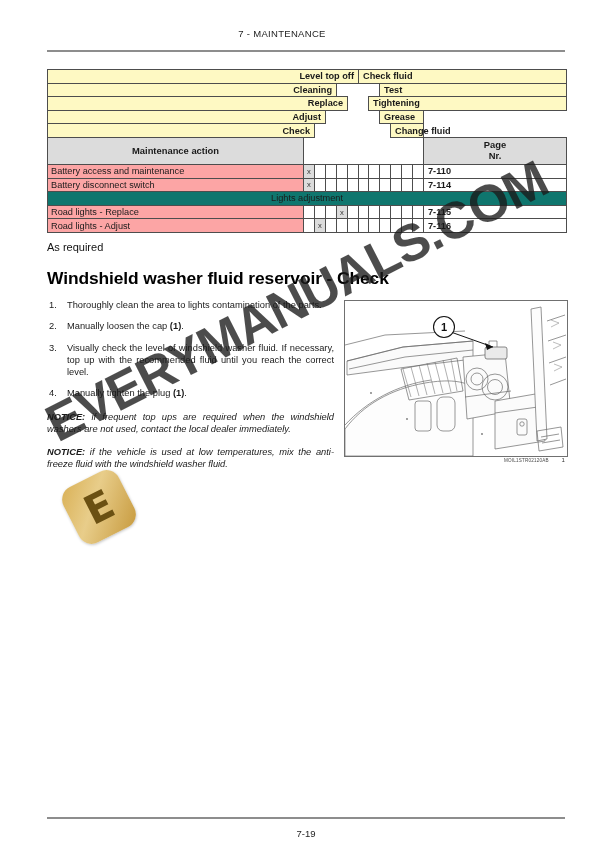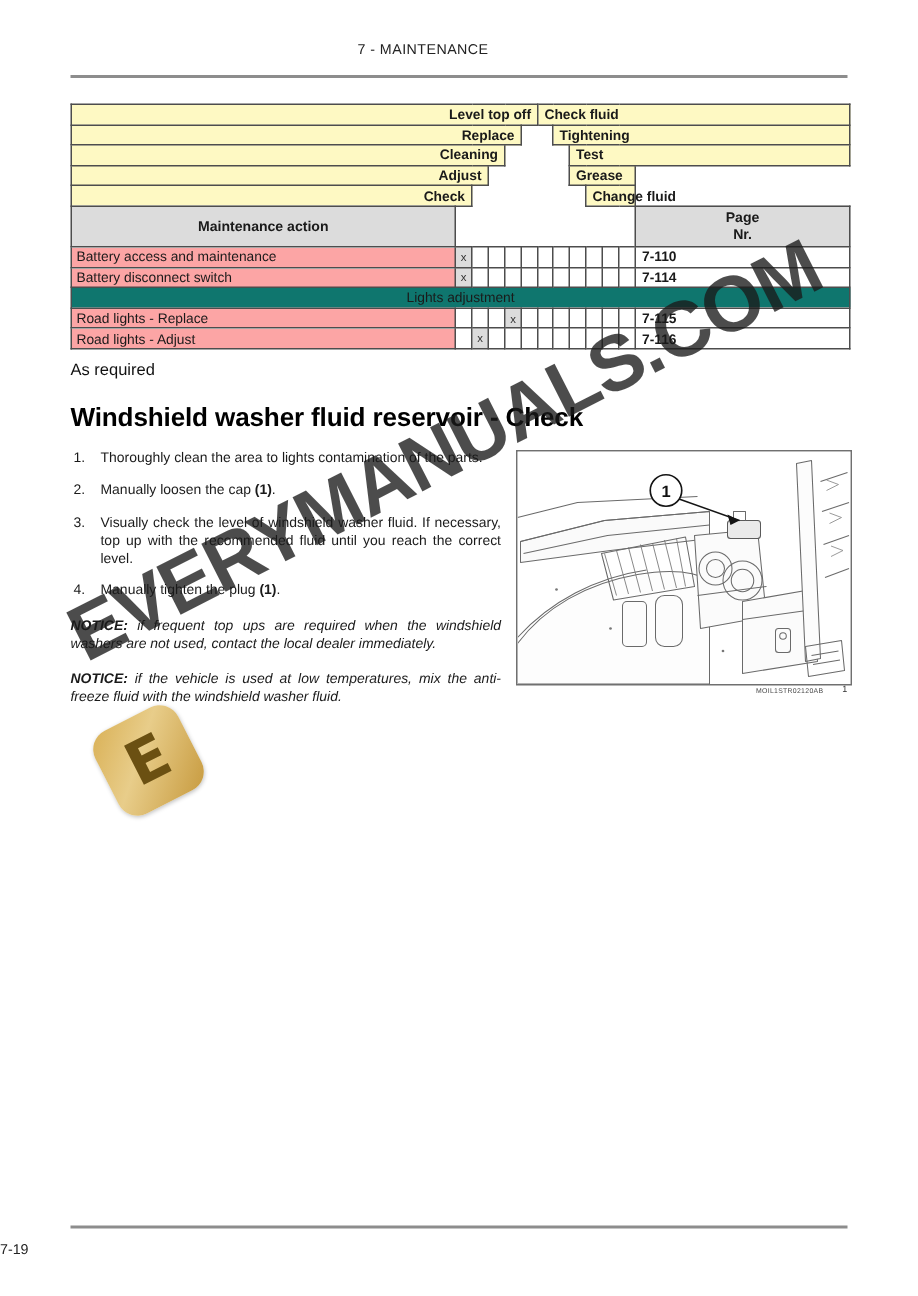--- a/index.html
+++ b/index.html
@@ -220,21 +220,21 @@
     left: 47px;
     width: 518px;
     height: 2px;
     background: #8d8d8d;
   }
   .foot-num {
     position: absolute;
     bottom: 25px;
     left: 0;
     width: 612px;
-    text-align: left;
+    text-align: center;
     font-size: 9.5px;
     color: #232323;
   }
 
   
   .wm-layer {
     position: absolute;
     inset: 0;
     pointer-events: none;
   }
@@ -298,33 +298,33 @@
       <col style="width:143px">
     </colgroup>
     <tbody>
 
       <tr>
         <td class="hdr-label" colspan="6">Level top off</td>
         <td class="hdr-label left" colspan="7">Check fluid</td>
       </tr>
 
       <tr>
+        <td class="hdr-label" colspan="4">Cleaning</td>
+        <td class="blank"></td>
+        <td class="blank"></td>
+        <td class="blank"></td>
+        <td class="blank"></td>
+        <td class="hdr-label left" colspan="5">Test</td>
+      </tr>
+
+      <tr>
         <td class="hdr-label" colspan="5">Replace</td>
         <td class="blank"></td>
         <td class="blank"></td>
         <td class="hdr-label left" colspan="6">Tightening</td>
-      </tr>
-
-      <tr>
-        <td class="hdr-label" colspan="4">Cleaning</td>
-        <td class="blank"></td>
-        <td class="blank"></td>
-        <td class="blank"></td>
-        <td class="blank"></td>
-        <td class="hdr-label left" colspan="5">Test</td>
       </tr>
 
       <tr>
         <td class="hdr-label" colspan="3">Adjust</td>
         <td class="blank"></td>
         <td class="blank"></td>
         <td class="blank"></td>
         <td class="blank"></td>
         <td class="blank"></td>
         <td class="hdr-label left" colspan="4">Grease</td>

